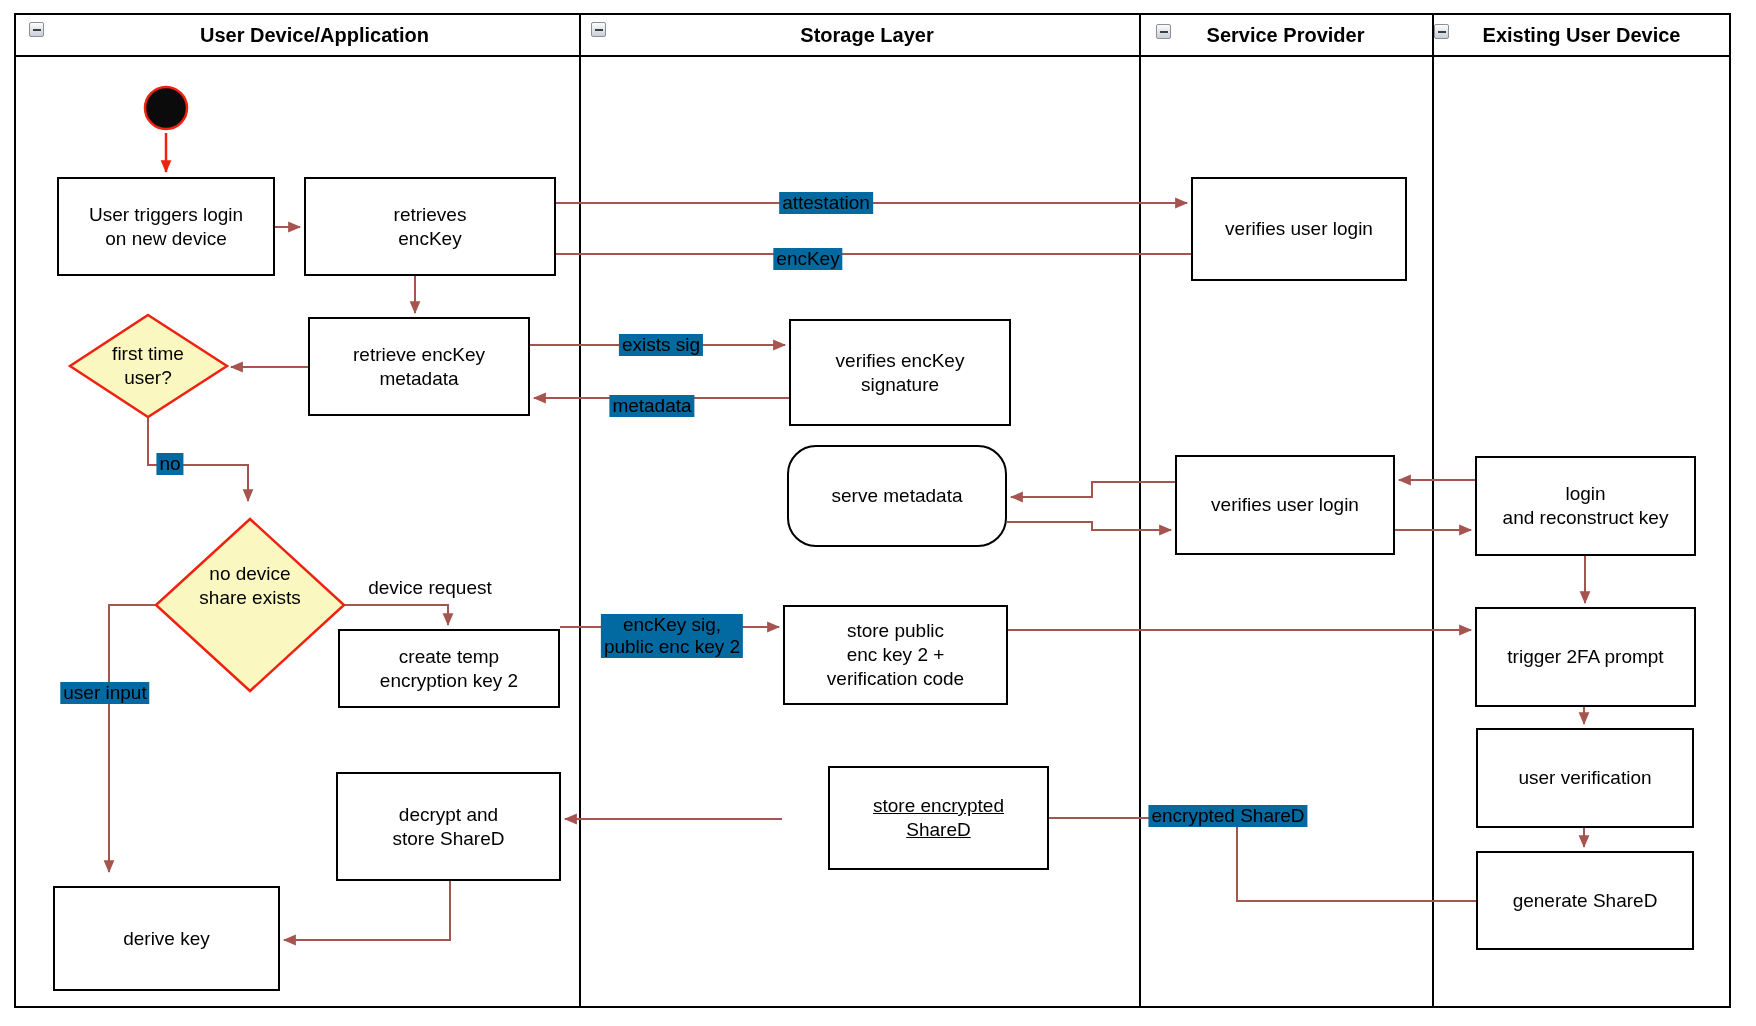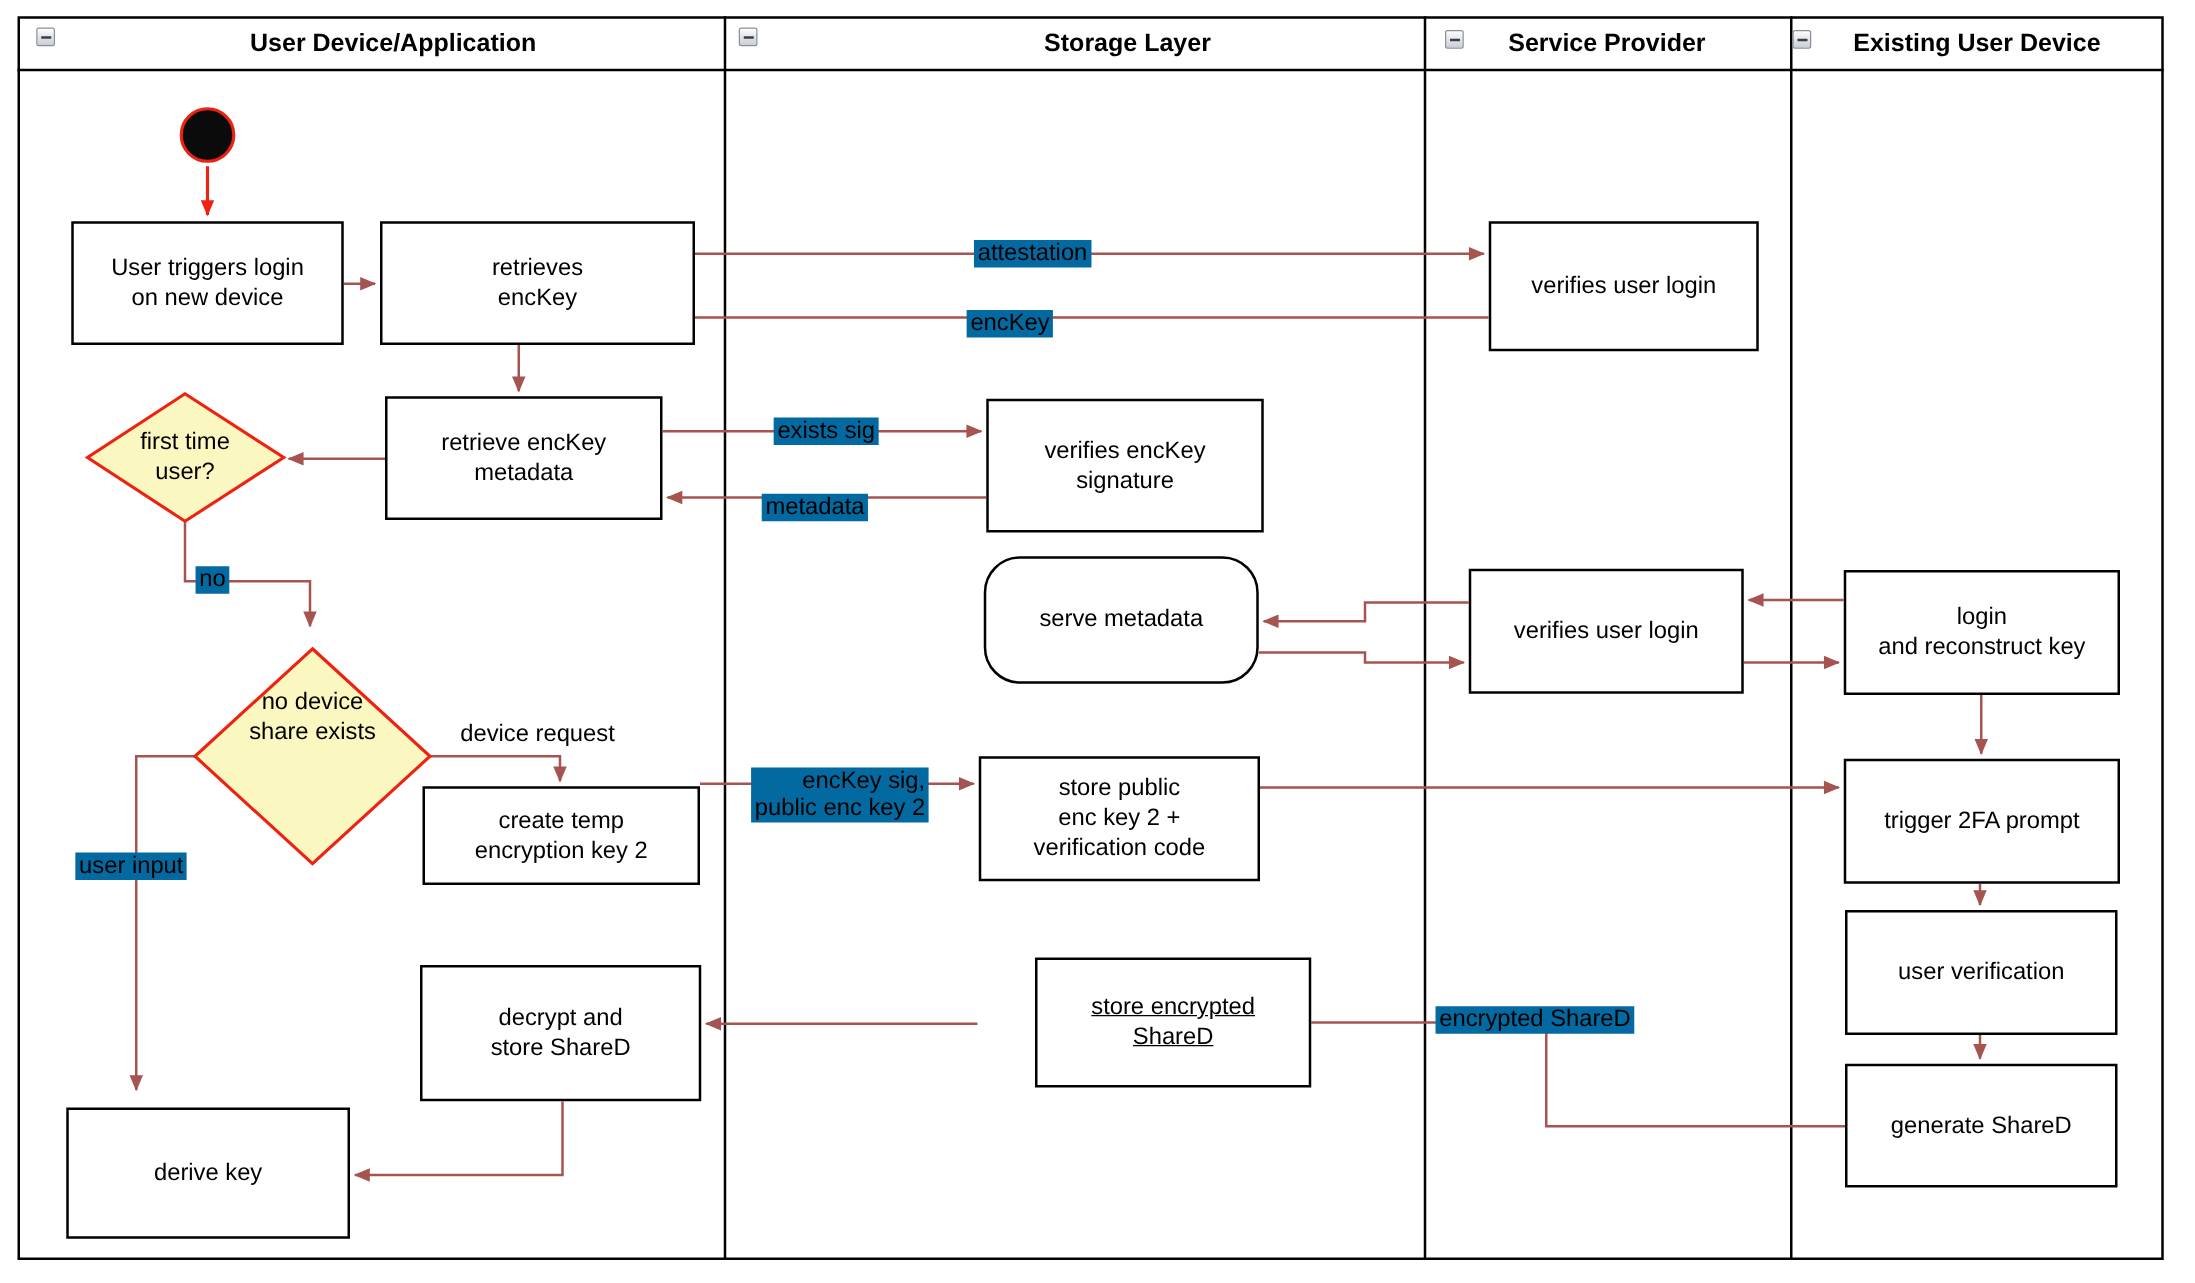--- a/index.html
+++ b/index.html
@@ -33,21 +33,21 @@
 
   <div class="frame"></div>
   <div class="vsep" style="left:579px;"></div>
   <div class="vsep" style="left:1139px;"></div>
   <div class="vsep" style="left:1432px;"></div>
   <div class="hsep"></div>
 
   <div class="lane-header" style="left:32px;width:565px;">
     <span>User Device/Application</span>
   </div>
-  <div class="lane-header" style="left:584px;width:636px;">
+  <div class="lane-header" style="left:549px;width:636px;">
     <span>Storage Layer</span>
   </div>
   <div class="lane-header" style="left:1139px;width:293px;">
     <span>Service Provider</span>
   </div>
   <div class="lane-header" style="left:1432px;width:299px;">
     <span>Existing User Device</span>
   </div>
   <div class="collapse" style="left:29px;top:22px;"></div>
   <div class="collapse" style="left:591px;top:22px;"></div>
@@ -118,27 +118,27 @@
   <div class="node" style="left:1175px;top:455px;width:220px;height:100px;">verifies user login</div>
 
   <div class="node" style="left:1475px;top:456px;width:221px;height:100px;">login
 and reconstruct key</div>
   <div class="node" style="left:1475px;top:607px;width:221px;height:100px;">trigger 2FA prompt</div>
   <div class="node" style="left:1476px;top:728px;width:218px;height:100px;">user verification</div>
   <div class="node" style="left:1476px;top:851px;width:218px;height:99px;">generate ShareD</div>
 
   <div class="diamond-label" style="left:78px;top:336px;width:140px;height:60px;">first time
 user?</div>
-  <div class="diamond-label" style="left:160px;top:544px;width:180px;height:60px;">no device
+  <div class="diamond-label" style="left:160px;top:556px;width:180px;height:60px;">no device
 share exists</div>
 
   <div class="edge-label" style="left:826px;top:203px;">attestation</div>
   <div class="edge-label" style="left:808px;top:259px;">encKey</div>
   <div class="edge-label" style="left:661px;top:345px;">exists sig</div>
   <div class="edge-label" style="left:652px;top:406px;">metadata</div>
   <div class="edge-label" style="left:170px;top:464px;">no</div>
   <div class="edge-label plain" style="left:430px;top:588px;">device request</div>
   <div class="edge-label" style="left:105px;top:693px;">user input</div>
-  <div class="edge-label" style="left:672px;top:636px;text-align:right;">encKey sig,
+  <div class="edge-label" style="left:672px;top:636px;">encKey sig,
 public enc key 2</div>
   <div class="edge-label" style="left:1228px;top:816px;">encrypted ShareD</div>
 
 </div>
 
 </body></html>

